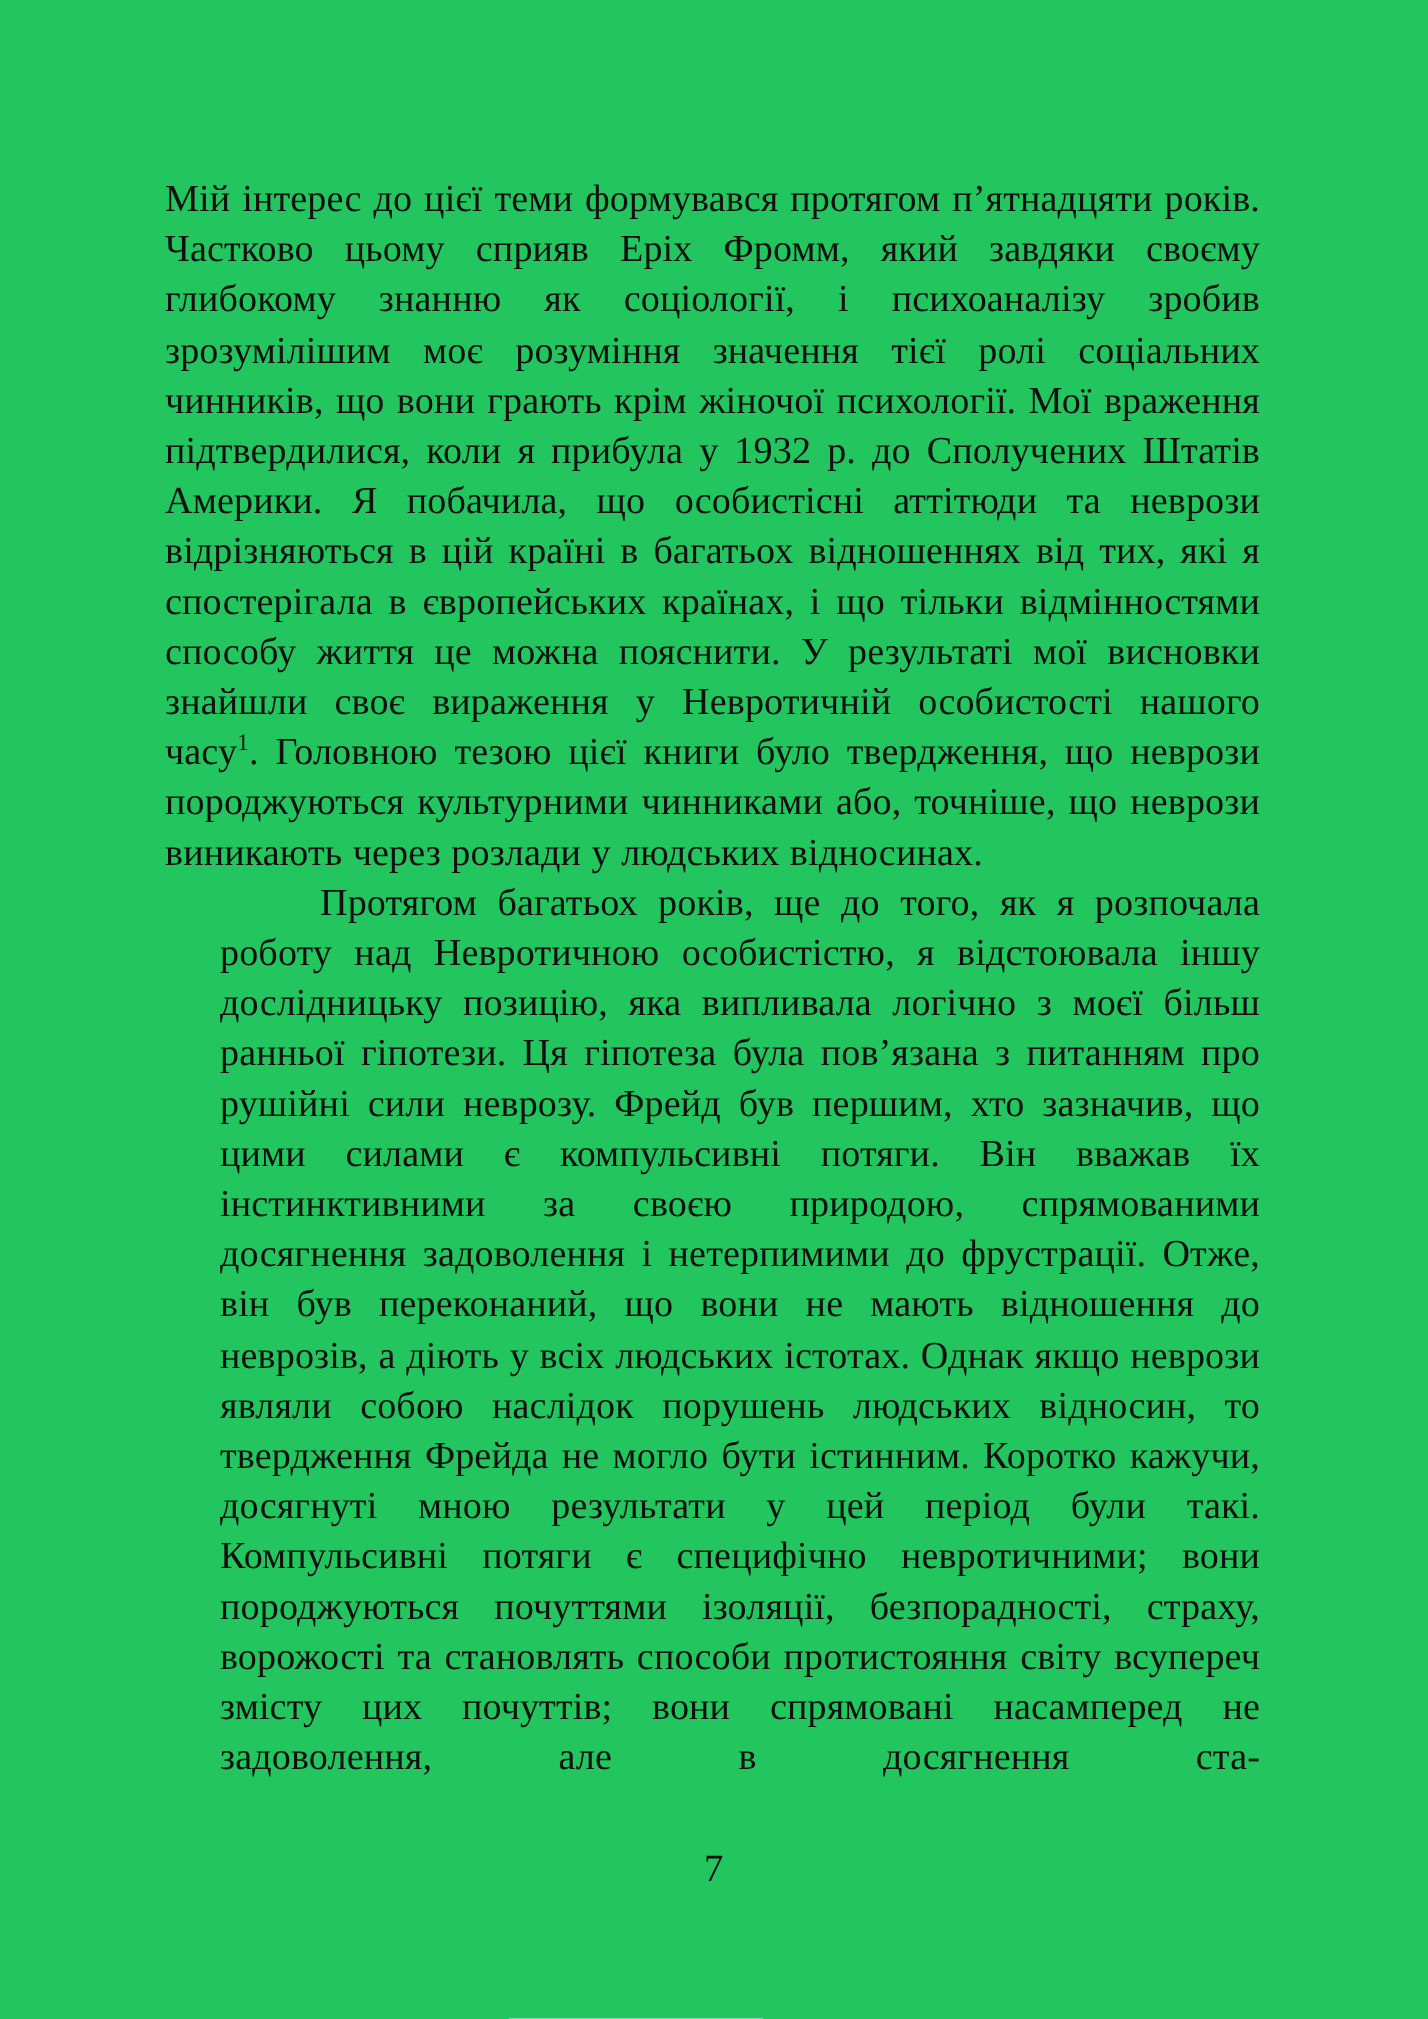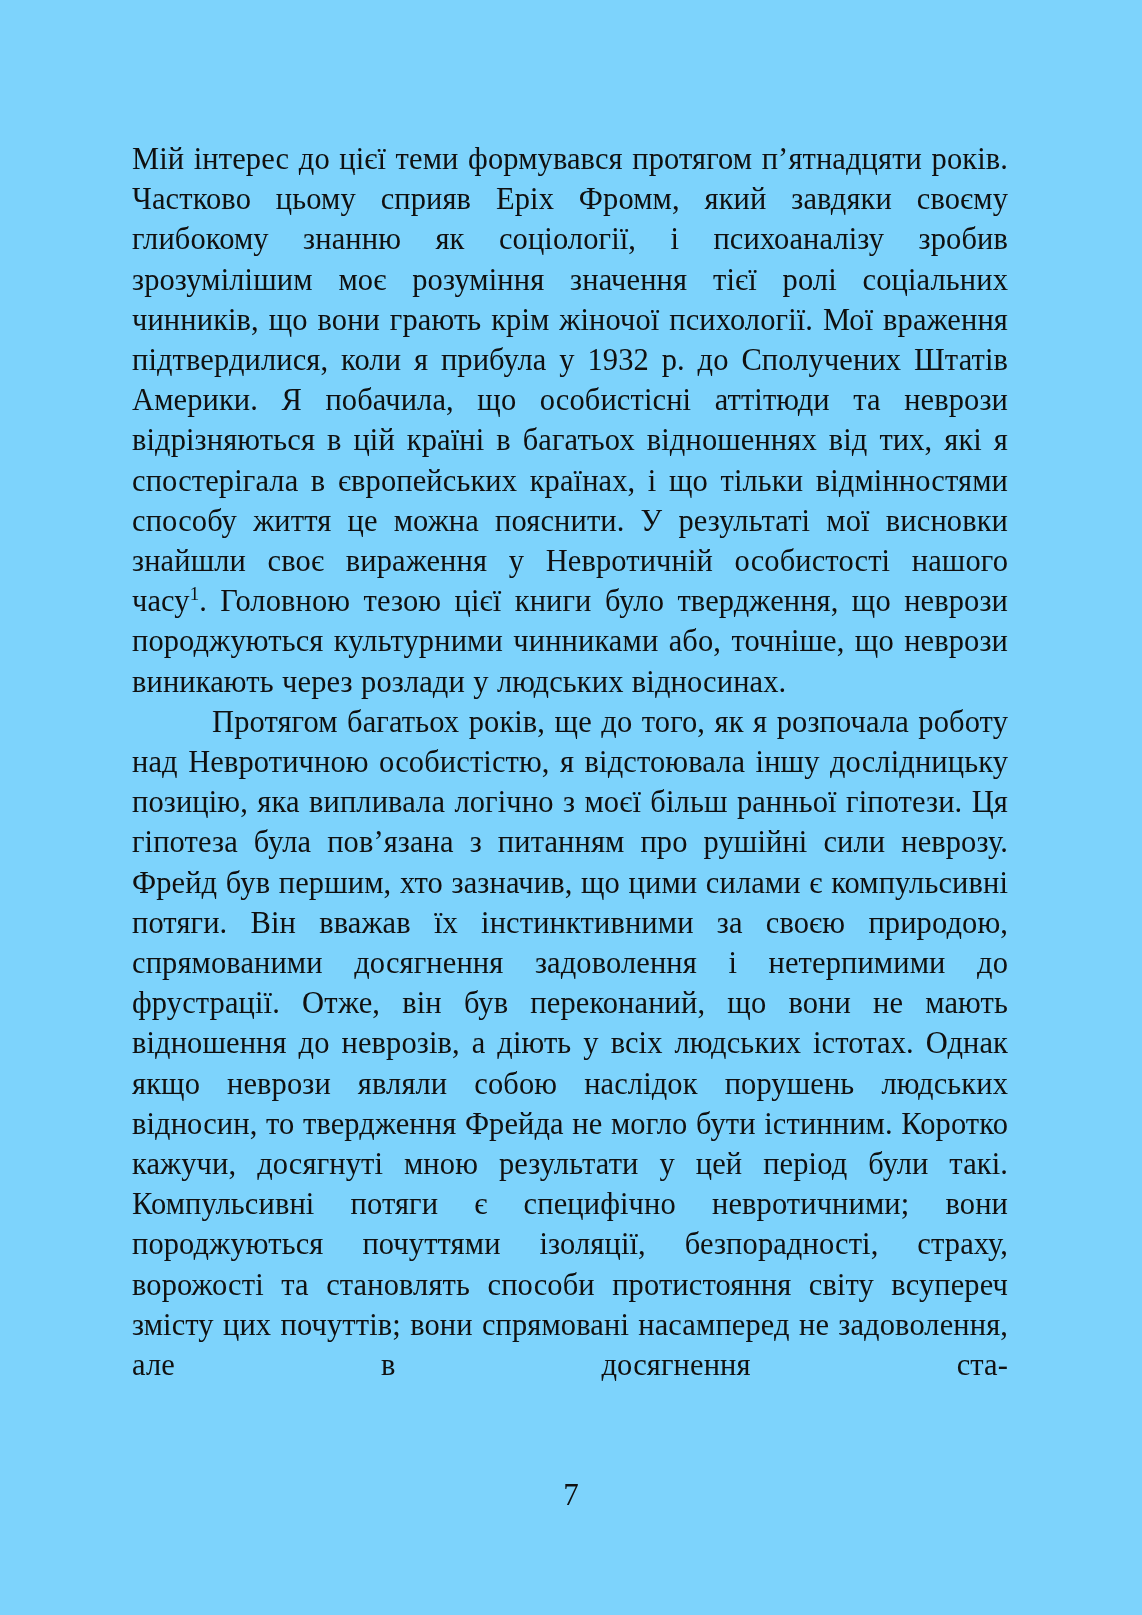--- a/index.html
+++ b/index.html
@@ -7,21 +7,21 @@
     margin: 0;
     padding: 0;
     background: #ffffff;
   }
 
   .page {
     position: relative;
     width: 1142px;
     height: 1615px;
     margin: 0 auto;
-    background: #7dd3fc;
+    background: #22c55e;
     overflow: hidden;
     box-sizing: border-box;
   }
 
   .text-block {
     position: absolute;
     left: 132px;
     top: 139px;
     width: 876px;
   }
@@ -35,20 +35,21 @@
     text-align: justify;
     text-justify: inter-word;
     -webkit-hyphens: none;
     hyphens: none;
     word-spacing: 0.02em;
     letter-spacing: 0.1px;
   }
 
   .para + .para {
     margin-top: 0;
+    margin-left: 44px;
   }
 
   .para.indent {
     text-indent: 80px;
   }
 
   
   .para.force-justify-last {
     text-align-last: justify;
   }

